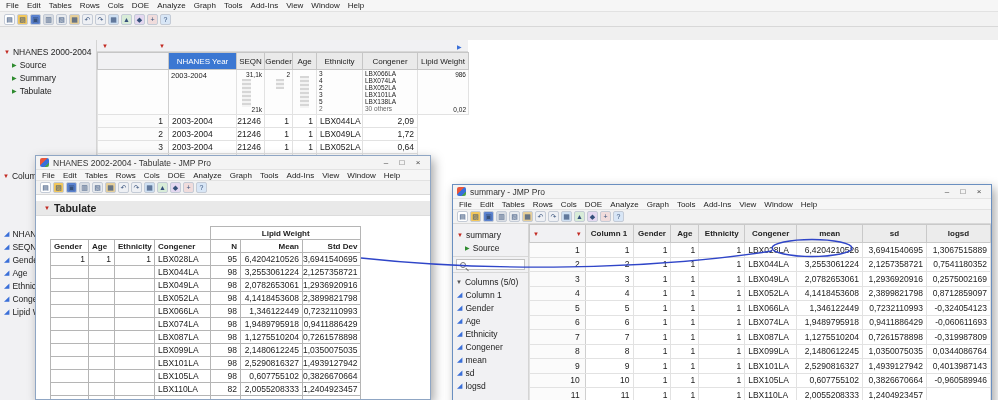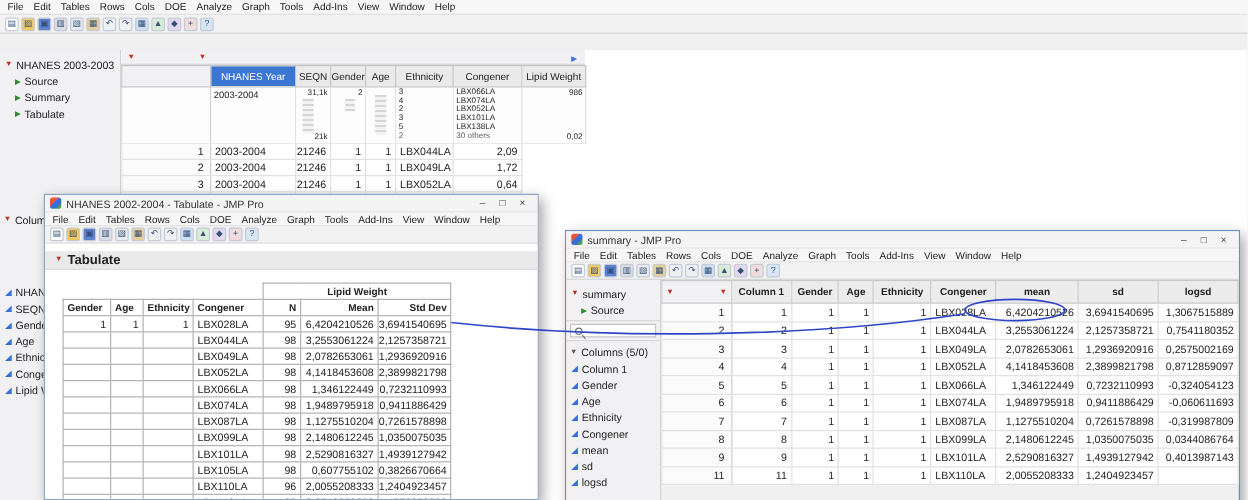--- a/index.html
+++ b/index.html
@@ -103,21 +103,21 @@
       <span class="icon-tile" style="background:#cfe0f2">▦</span>
       <span class="icon-tile" style="background:#d8ecd8">▲</span>
       <span class="icon-tile" style="background:#e4d8f0">◆</span>
       <span class="icon-tile" style="background:#f0dcdc">+</span>
       <span class="icon-tile" style="background:#d8e6f6">?</span>
     </div>
 
   <div class="side-panel" style="left:0;top:40px;width:97px;height:360px;padding-top:5px">
     <div class="tree-item">
       <span class="red-tri">▼</span>
-      <span>NHANES 2003-2003</span>
+      <span>NHANES 2000-2004</span>
     </div>
     <div>
 
         <div class="tree-item indent">
           <span class="green-tri">▶</span>
           <span>Source</span>
         </div>
 
         <div class="tree-item indent">
           <span class="green-tri">▶</span>
@@ -471,21 +471,21 @@
             <td class="num">98</td>
             <td class="num">0,607755102</td>
             <td class="num">0,3826670664</td>
           </tr>
 
           <tr>
             <td class="num"></td>
             <td class="num"></td>
             <td class="num"></td>
             <td class="txt">LBX110LA</td>
-            <td class="num">96</td>
+            <td class="num">82</td>
             <td class="num">2,0055208333</td>
             <td class="num">1,2404923457</td>
           </tr>
 
           <tr>
             <td class="num"></td>
             <td class="num"></td>
             <td class="num"></td>
             <td class="txt">LBX118LA</td>
             <td class="num">98</td>
@@ -737,20 +737,31 @@
             <td class="num">9</td>
             <td class="num">1</td>
             <td class="num">1</td>
             <td class="num">1</td>
             <td class="txt">LBX101LA</td>
             <td class="num">2,5290816327</td>
             <td class="num">1,4939127942</td>
             <td class="num">0,4013987143</td>
           </tr>
 
+          <tr>
+            <td class="rownum">10</td>
+            <td class="num">10</td>
+            <td class="num">1</td>
+            <td class="num">1</td>
+            <td class="num">1</td>
+            <td class="txt">LBX105LA</td>
+            <td class="num">0,607755102</td>
+            <td class="num">0,3826670664</td>
+            <td class="num">-0,960589946</td>
+          </tr>
 
           <tr>
             <td class="rownum">11</td>
             <td class="num">11</td>
             <td class="num">1</td>
             <td class="num">1</td>
             <td class="num">1</td>
             <td class="txt">LBX110LA</td>
             <td class="num">2,0055208333</td>
             <td class="num">1,2404923457</td>

